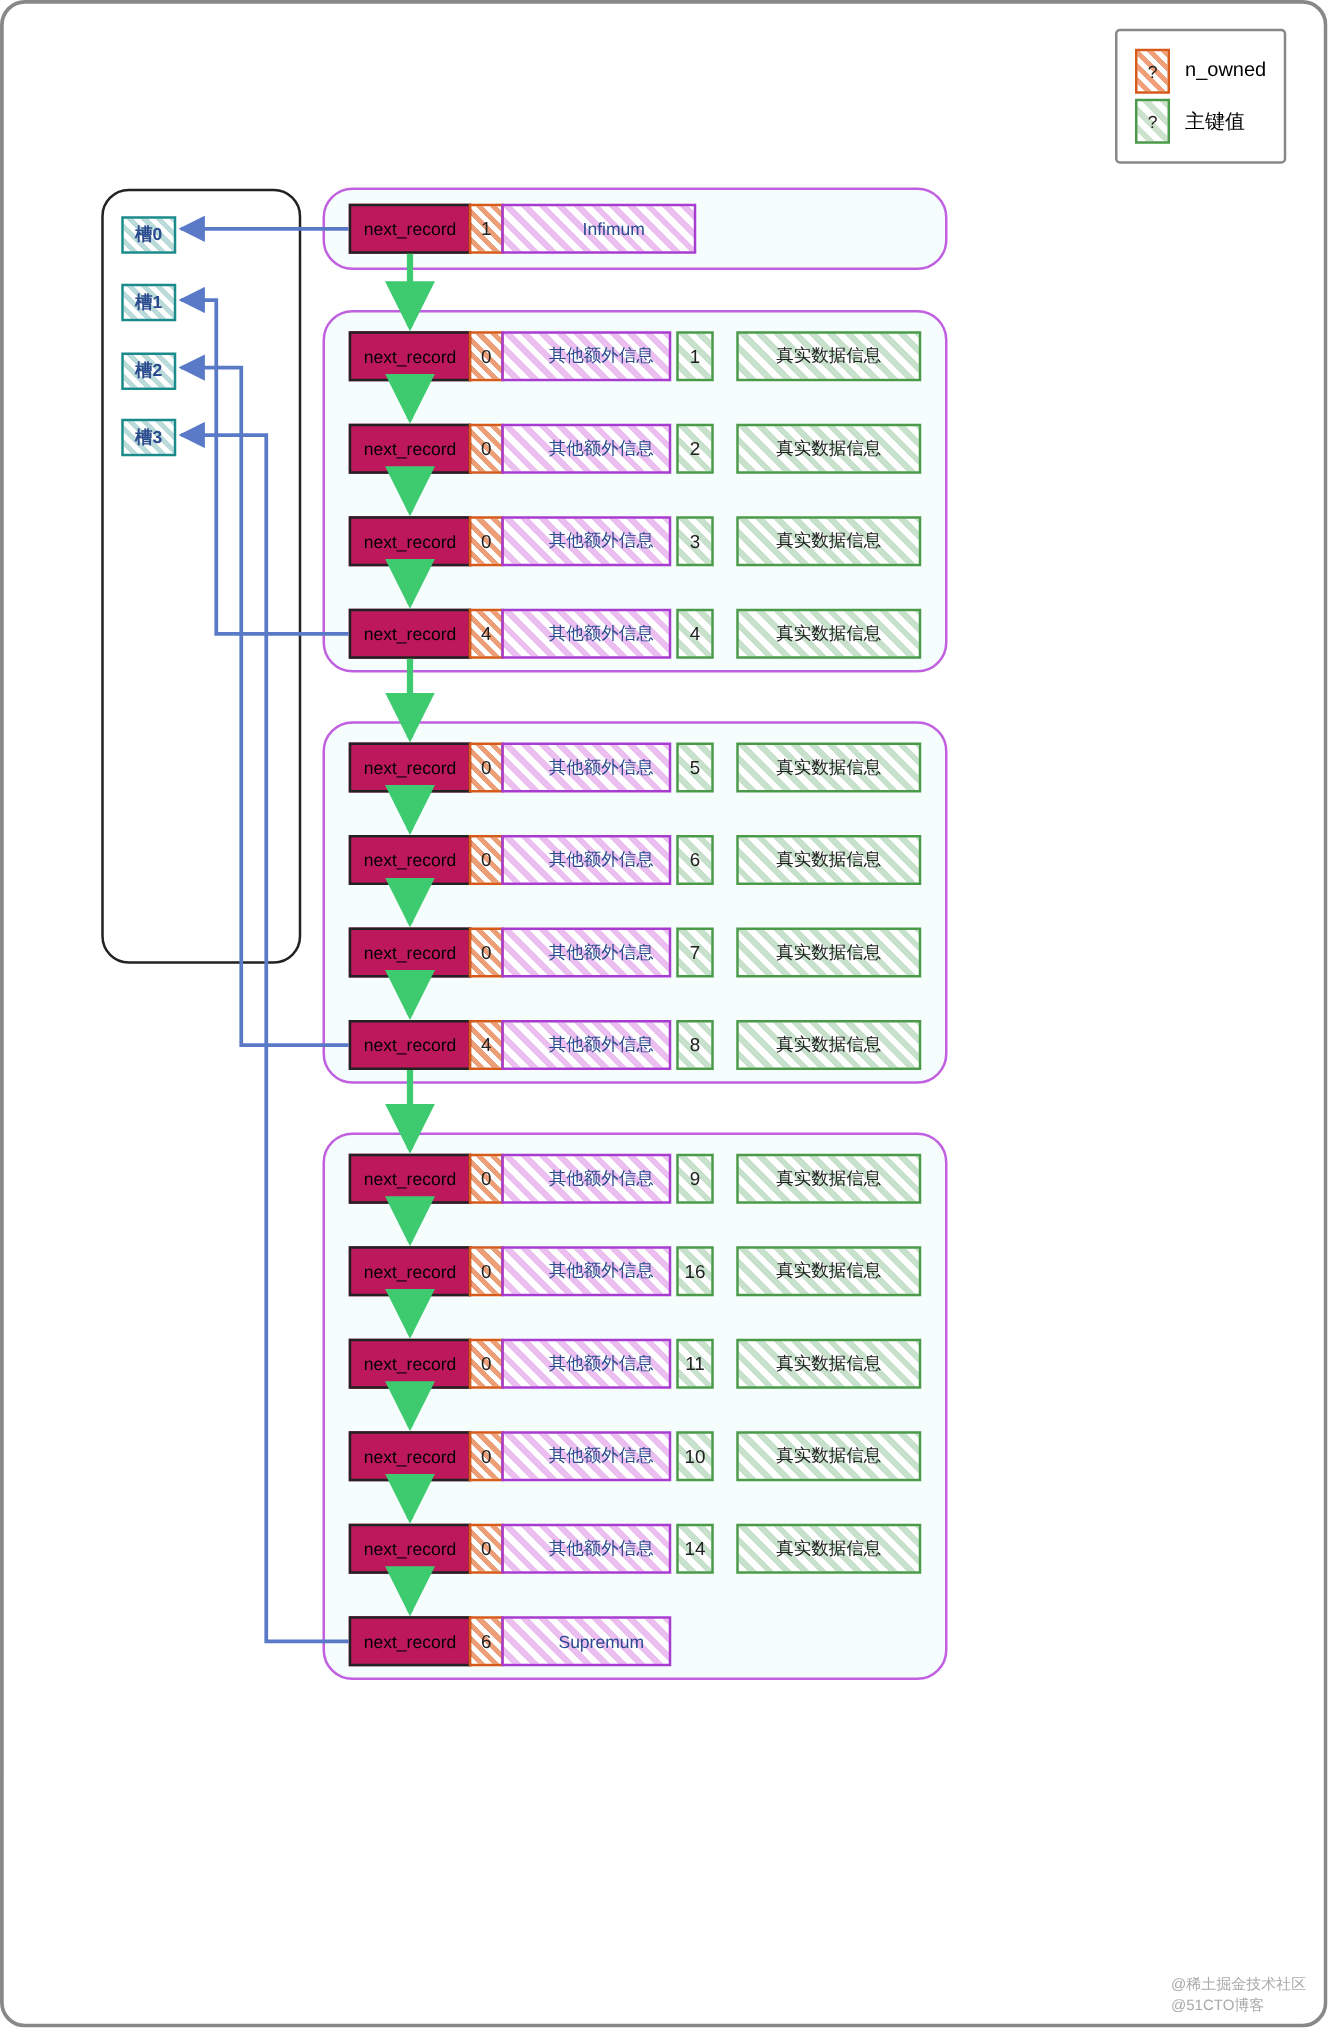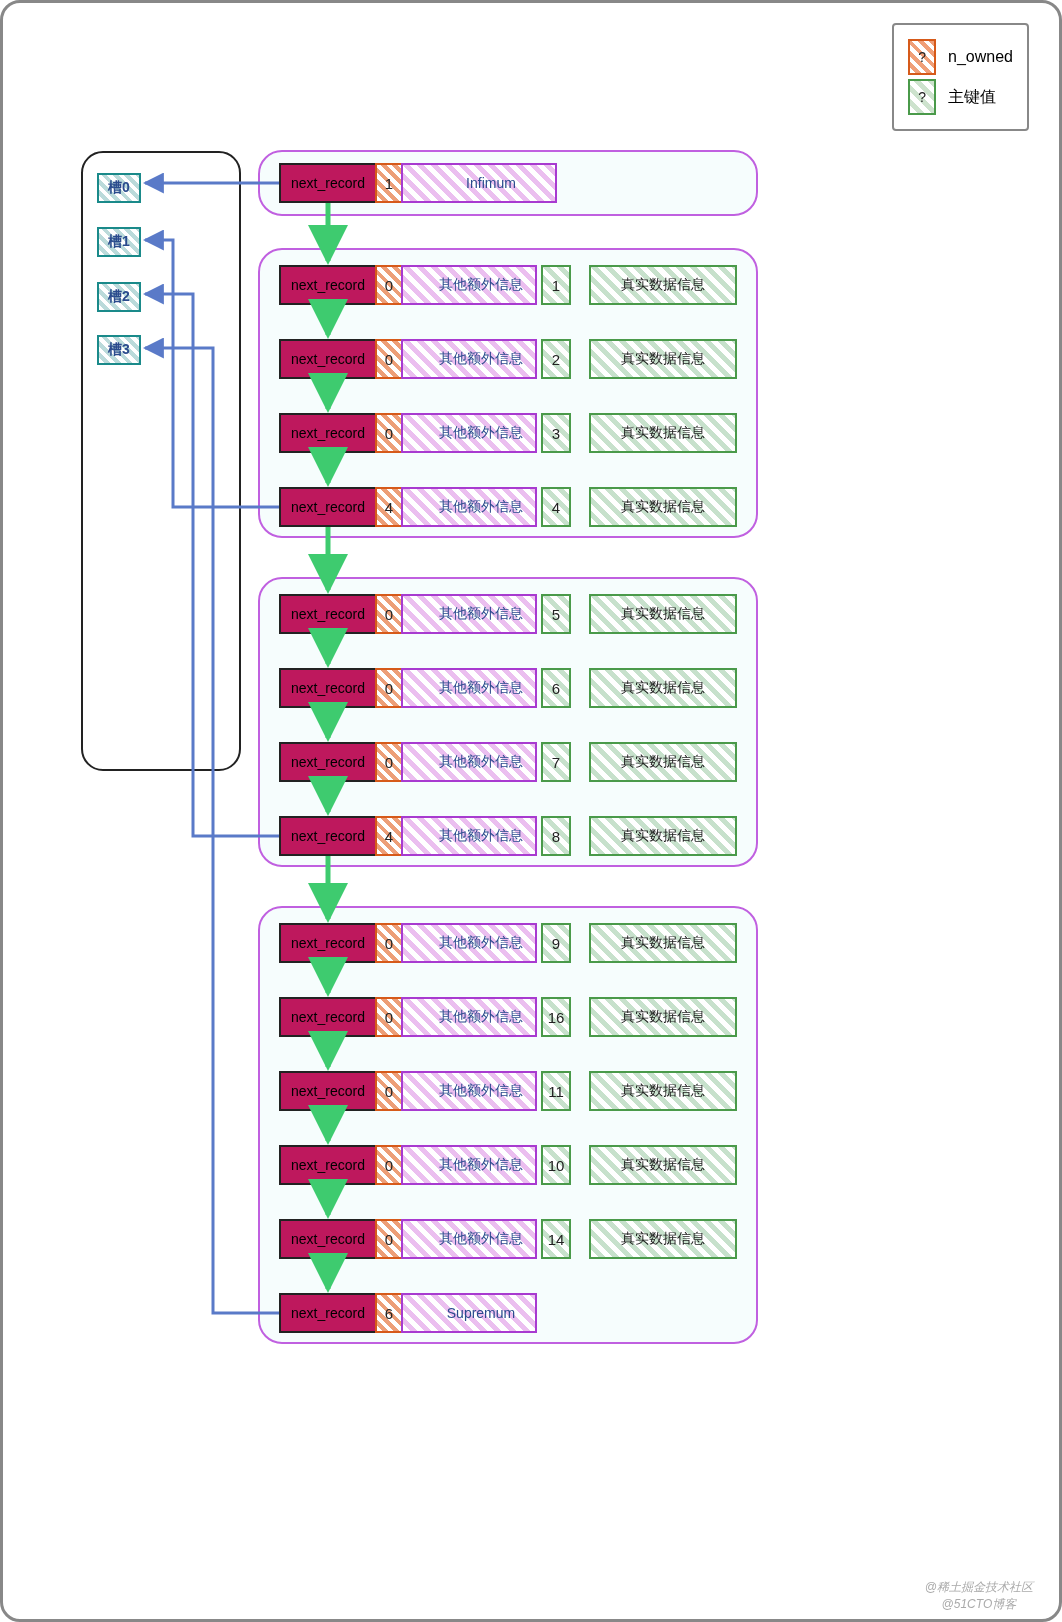--- a/index.html
+++ b/index.html
@@ -107,23 +107,23 @@
 
   .group-box {
     position: absolute;
     border: 2px solid #c060e0;
     border-radius: 24px;
     background: rgba(230,250,250,.35);
   }
 
   .watermark {
     position:absolute;
-    bottom: 6px; right: 26px;
+    bottom: 6px; right: 14px;
     font-size: 12px; color:#aaa;
-    text-align:center; line-height:1.4;font-style:italic;
+    text-align:left; line-height:1.4;
   }
 </style>
 </head>
 <body>
 
 <div class="canvas">
 
   <div class="legend">
     <div class="legend-row">
       <span class="legend-swatch hatch-orange">?</span>

